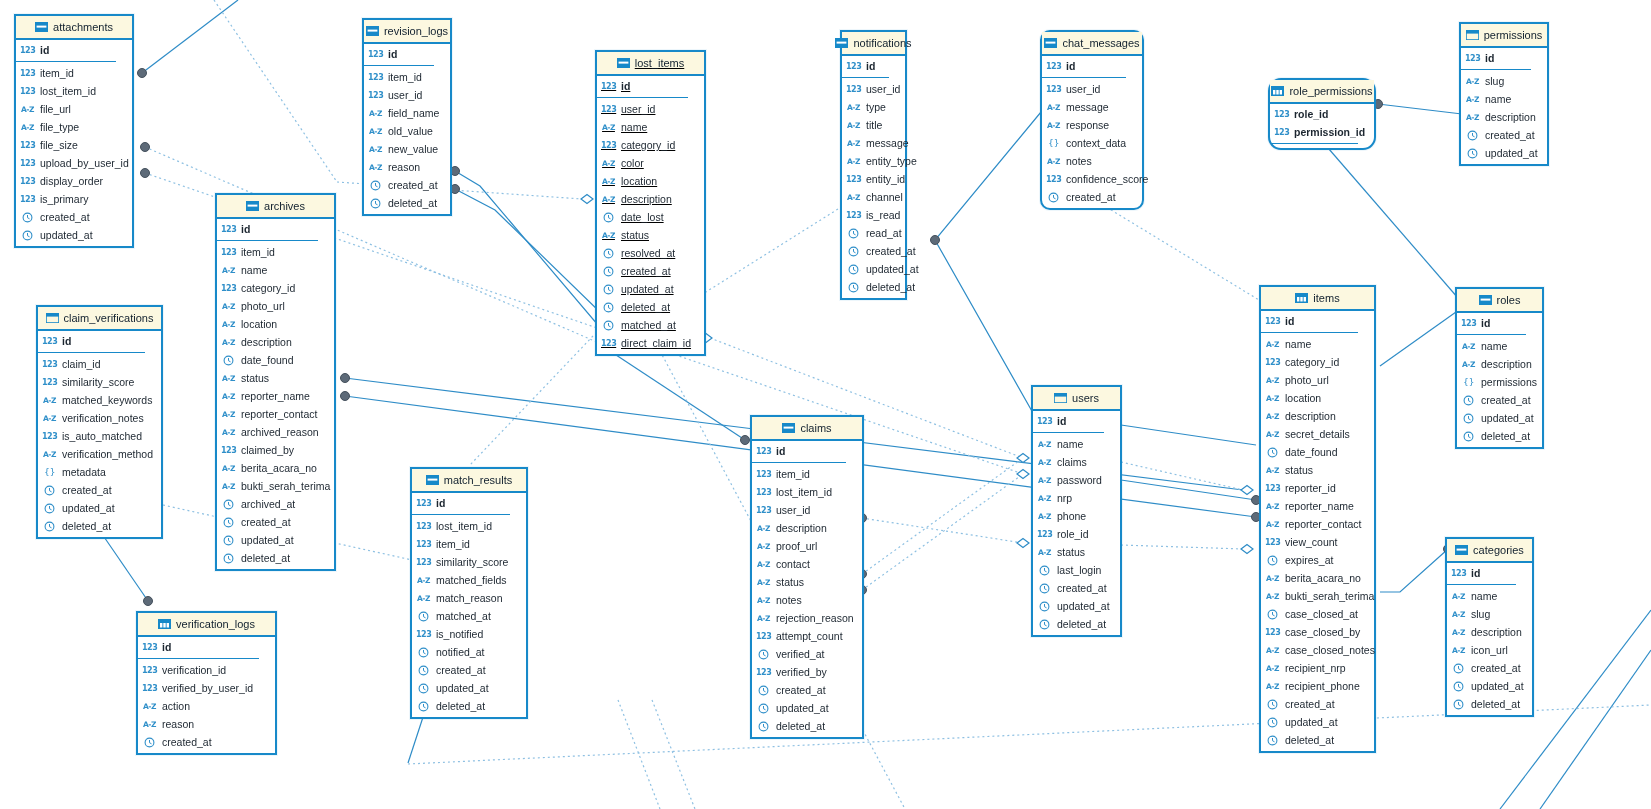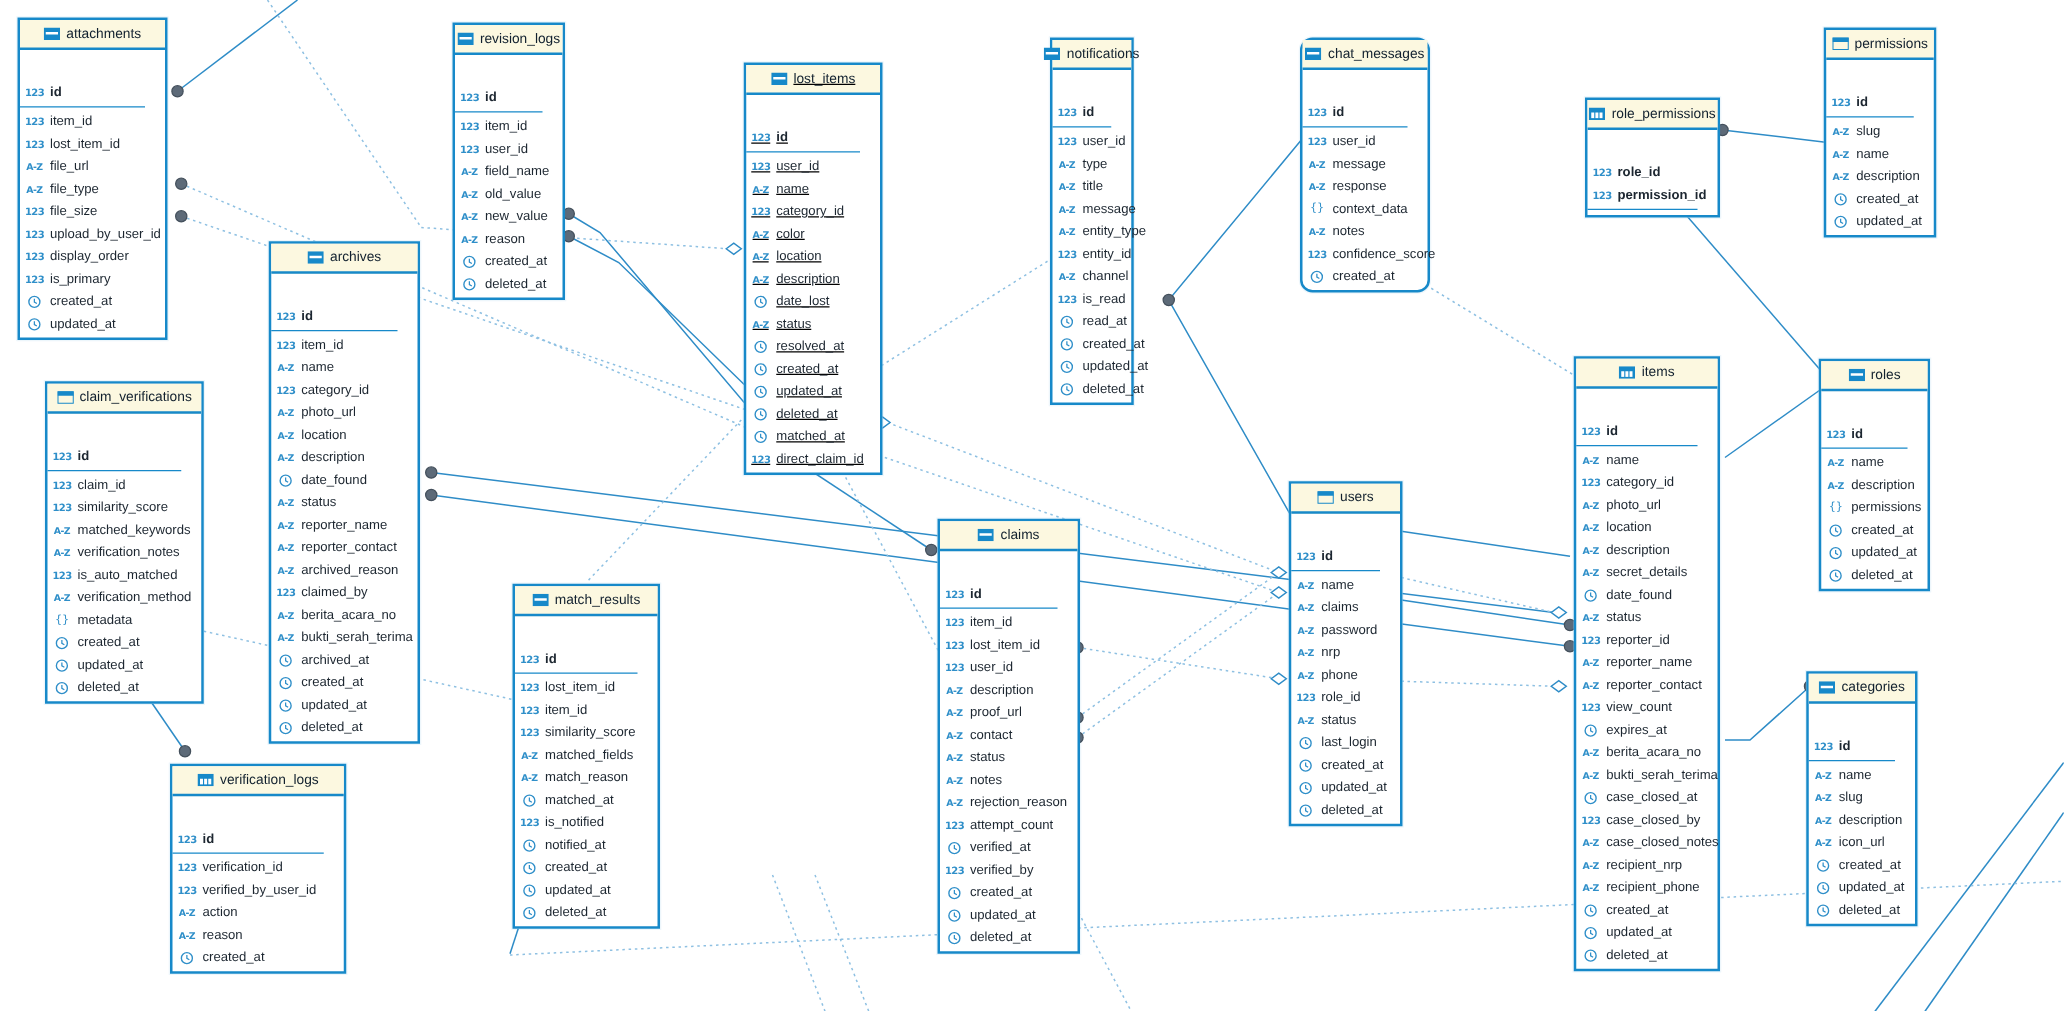--- a/index.html
+++ b/index.html
@@ -17,21 +17,21 @@
     border:2px solid #1789c9;box-sizing:border-box;
     box-shadow:0 0 0 1px rgba(23,137,201,0.08);
   }
   .thead{
     background:#fcf8e0;border-bottom:2px solid #1789c9;
     height:22px;display:flex;align-items:center;justify-content:center;
     gap:5px;padding:0 6px;font-size:11px;color:#11202e;
   }
   .thead .tname{white-space:nowrap;}
   .hicon{flex:0 0 auto;display:inline-block;}
-  .tbody{padding:1px 16px 2px 0;margin-top:24px;}
+  .tbody{padding:1px 16px 2px 0;}
   .pk-block{border-bottom:1px solid #1789c9;padding-bottom:2px;margin-bottom:2px;}
   .crow{
     height:18px;display:flex;align-items:center;gap:5px;
     padding:0 6px 0 4px;font-size:10.5px;color:#1c2630;white-space:nowrap;
   }
   .crow.pk .cname{font-weight:bold;}
   .dt{
     color:#2f8fc9;font-size:8px;font-weight:700;width:15px;flex:0 0 15px;
     text-align:center;letter-spacing:-0.5px;font-family:"DejaVu Sans",sans-serif;
   }
@@ -439,21 +439,21 @@
         </div>
         <div class="crow">
           <svg class="dt-clock" width="11" height="11" viewBox="0 0 11 11">
             <circle cx="5.5" cy="5.5" r="4.4" fill="none" stroke="#2f8fc9" stroke-width="1.1"></circle>
             <path d="M5.5 3v2.7l2 1.1" fill="none" stroke="#2f8fc9" stroke-width="1"></path>
           </svg>
           <span class="cname">created_at</span>
         </div>
       </div>
     </div>
-    <div class="etable" style="left: 1268px; top: 78px; width: 108px;">
+    <div class="etable" style="left: 1268px; top: 78px; width: 108px; border-radius: 13px;">
       <div class="thead">
         <svg class="hicon" width="13" height="10" viewBox="0 0 13 10">
           <rect x="0" y="0" width="13" height="10" fill="#1789c9"></rect>
           <rect x="2" y="4" width="2.4" height="4.5" fill="#fff"></rect>
           <rect x="5.3" y="4" width="2.4" height="4.5" fill="#fff"></rect>
           <rect x="8.6" y="4" width="2.4" height="4.5" fill="#fff"></rect>
         </svg>
         <span class="tname">role_permissions</span>
       </div>
       <div class="tbody">

